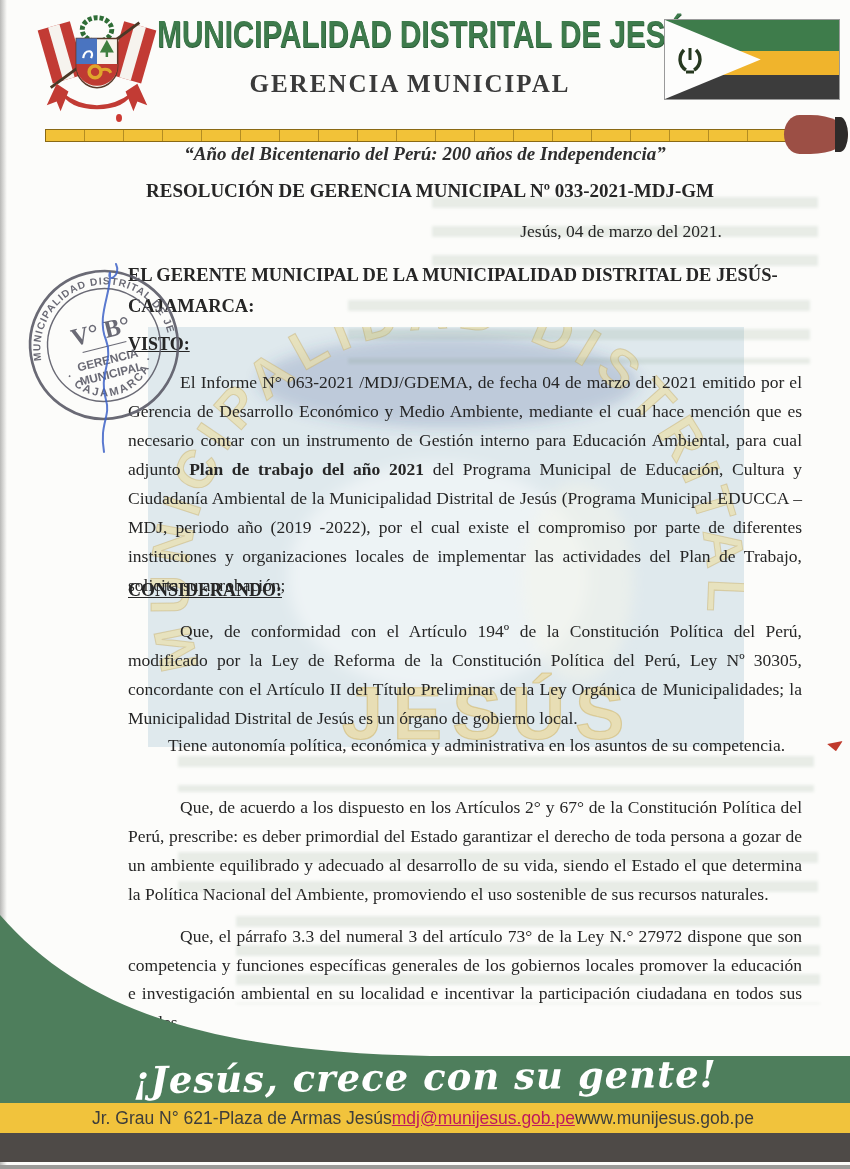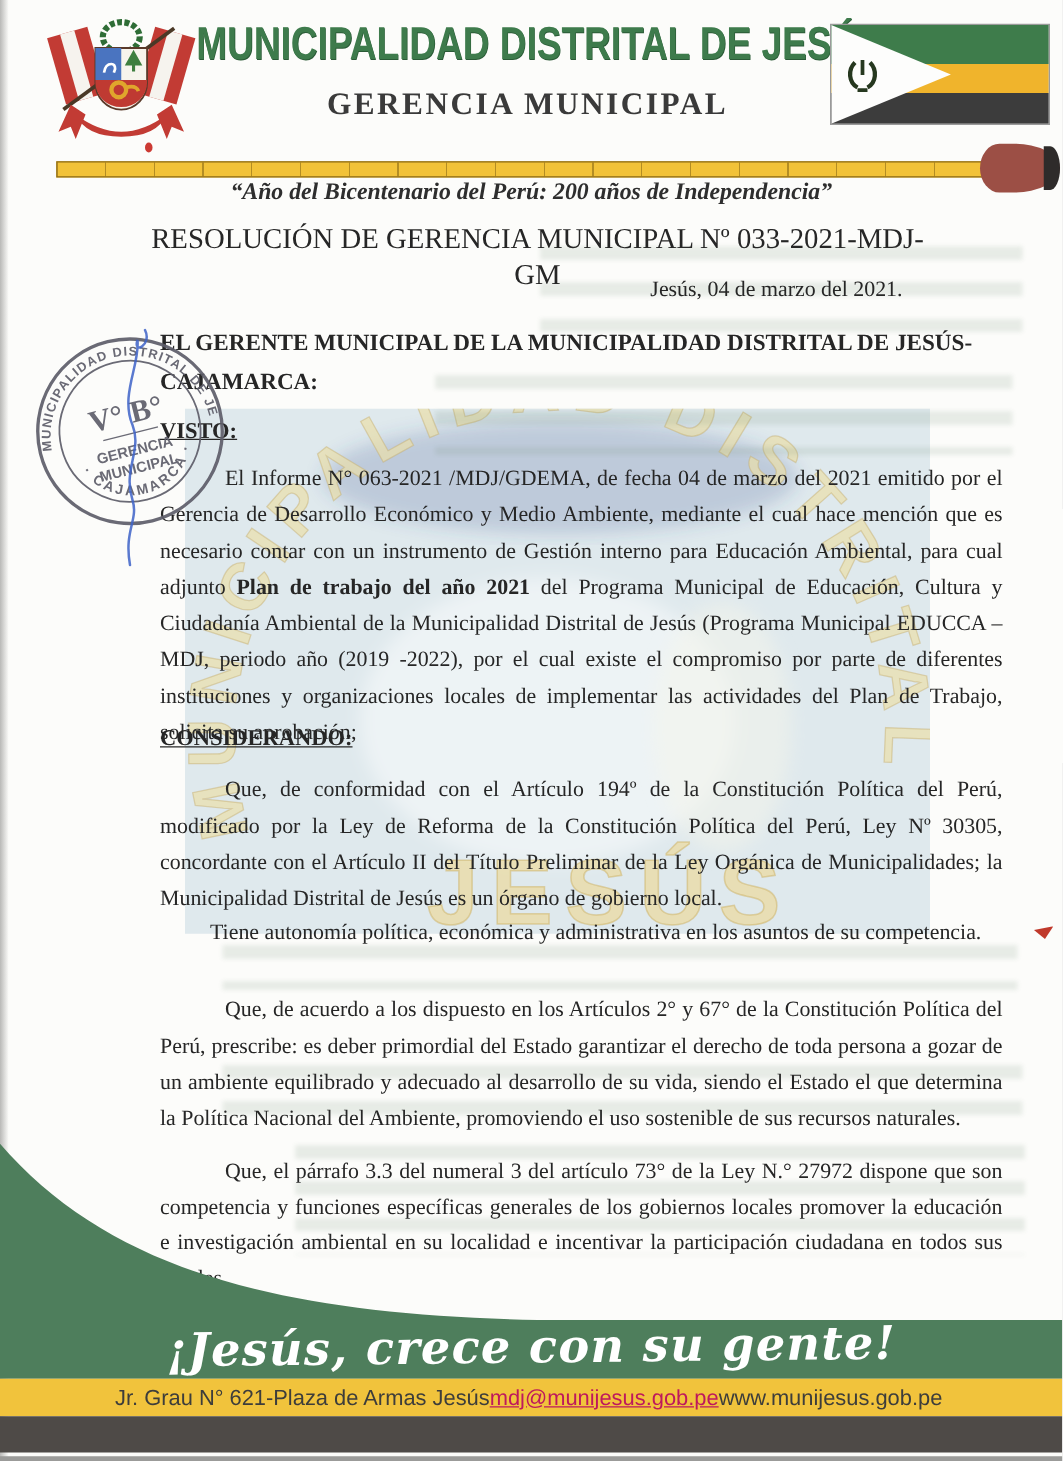--- a/index.html
+++ b/index.html
@@ -7,21 +7,21 @@
         font-family:"Liberation Serif",serif;color:#262626;}
   .edge-left{position:absolute;left:0;top:0;bottom:0;width:7px;
              background:linear-gradient(90deg,#b9b9b7,rgba(255,255,255,0));}
   .edge-bottom{position:absolute;left:0;right:0;bottom:0;height:4px;background:#9b9b99;}
 
   
   .org-name{position:absolute;left:157px;top:14px;white-space:nowrap;
             font-family:"Liberation Sans",sans-serif;font-weight:700;font-size:37px;
             color:#3e7b4c;transform:scaleX(.8);transform-origin:left center;
             text-shadow:0.6px 0.6px 0 #2a5a36;}
-  .dept-name{position:absolute;left:182px;top:70px;width:480px;text-align:center;
+  .dept-name{position:absolute;left:170px;top:70px;width:480px;text-align:center;
              font-weight:700;font-size:25px;letter-spacing:2px;color:#3a3a3a;}
   .flag{position:absolute;left:664px;top:19px;width:174px;height:79px;border:1px solid #9a9a9a;
         background:linear-gradient(180deg,#3e7c4b 0 39%,#f0b42c 39% 69%,#3c3c3c 69% 100%);}
   .flag-triangle{position:absolute;left:0;top:0;width:100%;height:100%;background:#fdfdfc;
         clip-path:polygon(0 0,55% 50%,0 100%);}
   .flag-emblem{position:absolute;left:13px;top:25px;}
   .spear-bar{position:absolute;left:45px;top:129px;width:744px;height:11px;background:#f2c238;
         border:1px solid #8a6914;
         background-image:repeating-linear-gradient(90deg,rgba(138,105,20,0) 0 38px,rgba(138,105,20,.6) 38px 39px);}
   .spear-head{position:absolute;left:784px;top:115px;width:64px;height:39px;background:#9c4f45;
@@ -35,21 +35,21 @@
   .watermark{position:absolute;left:148px;top:327px;width:596px;height:420px;
              background:rgba(199,216,226,.55);}
   .ghost{position:absolute;filter:blur(1.6px);opacity:.45;
          background:repeating-linear-gradient(180deg,rgba(122,150,126,.35) 0 11px,rgba(0,0,0,0) 11px 29px);}
   .redmark-a{position:absolute;left:827px;top:740px;width:15px;height:11px;background:#c0392b;
              clip-path:polygon(0 45%,100% 0,65% 100%);transform:rotate(8deg);}
   .redmark-b{position:absolute;left:116px;top:114px;width:6px;height:8px;background:#cc3a33;border-radius:50%;}
 
   
   .tblock{position:absolute;font-size:17.5px;line-height:29px;text-align:justify;}
-  .doc-title{top:176px;left:110px;width:640px;text-align:center;font-weight:400;font-size:23px;}
+  .doc-title{top:176px;left:110px;width:640px;text-align:center;font-weight:700;font-size:19px;}
   .dateline{top:217px;left:128px;width:594px;text-align:right;}
   .addressee{top:260px;left:128px;width:700px;font-weight:700;font-size:18.5px;line-height:31px;text-align:left;}
   .sec-heading{font-weight:700;text-decoration:underline;font-size:18px;text-align:left;}
   .h-visto{top:330px;left:128px;}
   .h-considerando{top:576px;left:128px;}
   .p-visto{top:368px;left:128px;width:674px;}
   .p-c1{top:617px;left:128px;width:674px;}
   .p-c2{top:731px;left:116px;width:674px;}
   .p-c3{top:793px;left:128px;width:674px;}
   .p-c4{top:922px;left:128px;width:674px;line-height:28.5px;}

